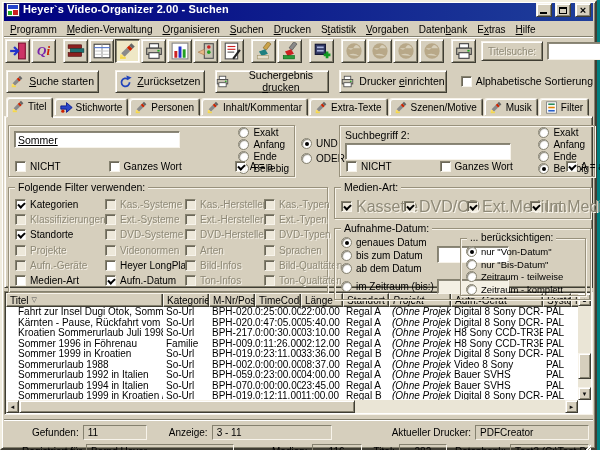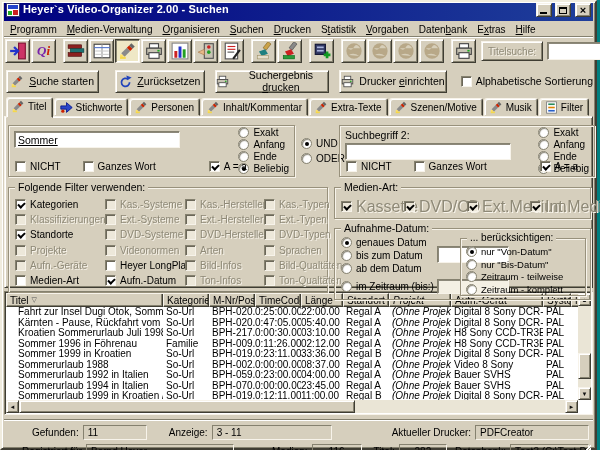--- a/index.html
+++ b/index.html
@@ -91,21 +91,21 @@
   .panel{ position:relative; z-index:1; height:172px; background:#D6CFBD;
     border:1px solid; border-color:#F7F3EA #3F3D33 #3F3D33 #F7F3EA;
     box-shadow: inset 1px 1px 0 #fff, inset -1px -1px 0 #85816F; padding:8px 3px 3px 3px; }
   .srow{ display:flex; }
   .sgroup{ height:52px; flex:none; position:relative; padding:3px 5px; }
   .sg1{ width:287px; } .sg2{ width:256px; }
   .sg-label{ font-size:10.5px; }
   .sg-input{ width:166px; height:17px; margin-top:2px; display:block;text-decoration:underline; }
   .sg-radios{ position:absolute; right:5px; top:1px; display:flex; flex-direction:column; gap:1px; font-size:10px; }
   .sg-checks{ position:absolute; left:6px; bottom:4px; display:flex; font-size:10px; }
-  .sg-checks .check:nth-child(2){ margin-left:22px;align-items:flex-end; }
+  .sg-checks .check:nth-child(2){ margin-left:48px;align-items:flex-end; }
   .sg-checks .check:nth-child(3){ margin-left:53px; }
   .combine{ width:44px; flex:none; display:flex; flex-direction:column; gap:4px;
     align-items:flex-start; justify-content:center; padding-left:6px; font-size:10px; }
   
   .frow{ display:flex; margin-top:10px; }
   .fgroup{ width:320px; height:106px; flex:none; padding:10px 6px 2px 6px;
     display:flex; }
   .fcol{ display:flex; flex-direction:column; justify-content:space-between; padding-bottom:3px; }
   .fcol0{ width:90px; } .fcol1{ width:80px; } .fcol2{ width:79px; } .fcol3{ width:69px; }
   .fcol .check{ font-size:10px; height:13px; }

